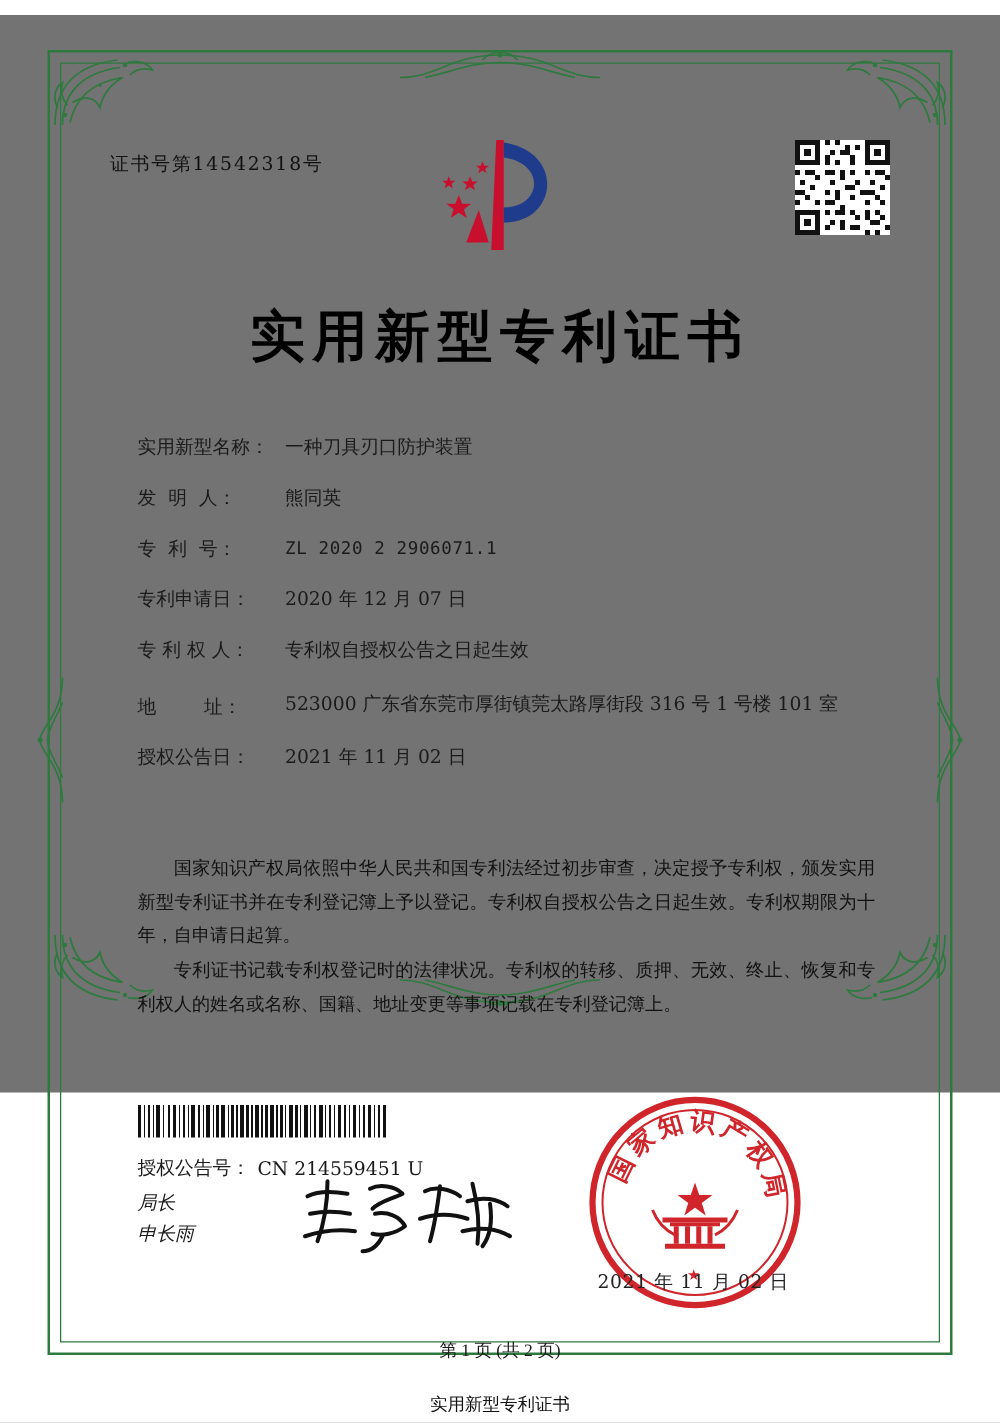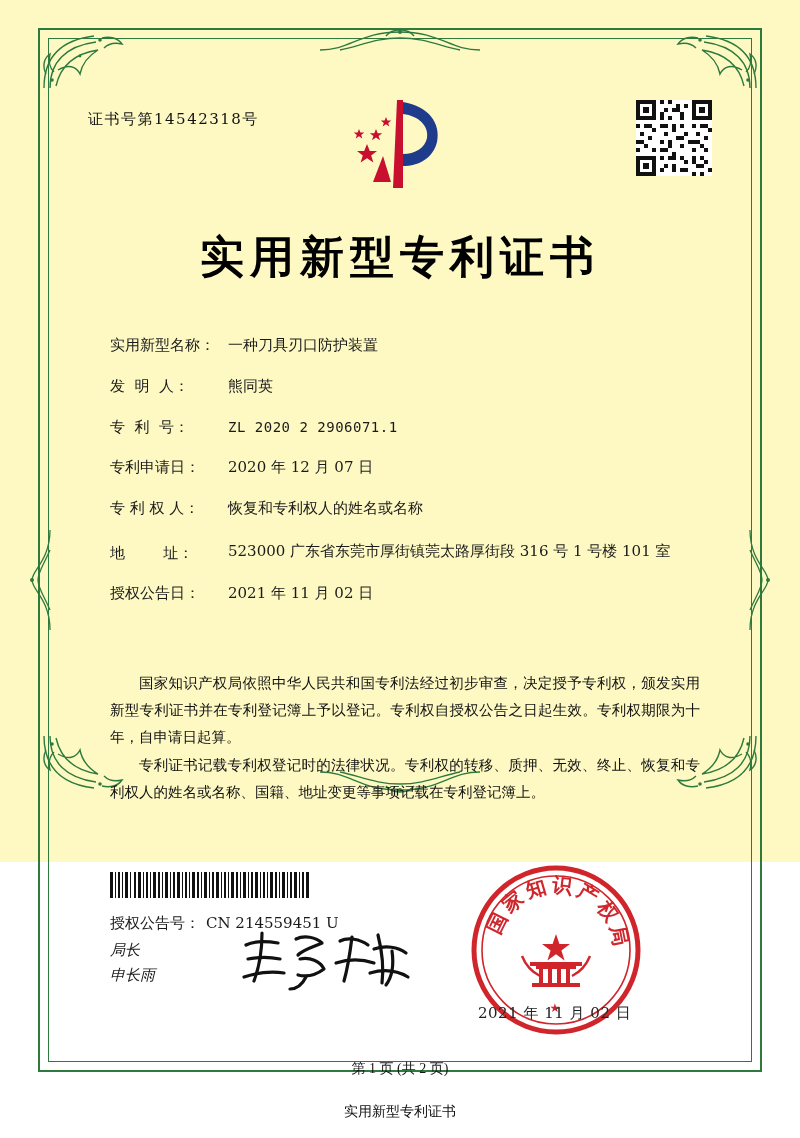--- a/index.html
+++ b/index.html
@@ -11,24 +11,24 @@
     width: 800px;
     height: 1138px;
     font-family: "Liberation Serif", "DejaVu Serif", serif;
     color: #1a1a1a;
     position: relative;
     overflow: hidden;
   }
 
   .page {
     position: absolute;
-    left: 0; top: 0;
+    left: 0; top: 12px;
     width: 800px;
     height: 862px;
-    background: #fef9c3;
+    background: #737373;
   }
 
   
   .border-outer {
     position: absolute;
     left: 38px; top: 28px;
     width: 724px; height: 1044px;
     border: 2px solid #2e7a3e;
     box-sizing: border-box;
   }
@@ -431,21 +431,21 @@
       <div class="field-value mono">ZL 2020 2 2906071.1</div>
     </div>
 
     <div class="field-row">
       <div class="field-label">专利申请日：</div>
       <div class="field-value">2020 年 12 月 07 日</div>
     </div>
 
     <div class="field-row">
       <div class="field-label">专 利 权 人：</div>
-      <div class="field-value">恢复和专利权人的姓名或名称</div>
+      <div class="field-value">专利权自授权公告之日起生效</div>
     </div>
 
     <div class="field-row address">
       <div class="field-label">地        址：</div>
       <div class="field-value">523000 广东省东莞市厚街镇莞太路厚街段 316 号 1 号楼 101 室</div>
     </div>
 
     <div class="dual-row">
       <div class="left-part">
         <div class="field-label">授权公告日：</div>

